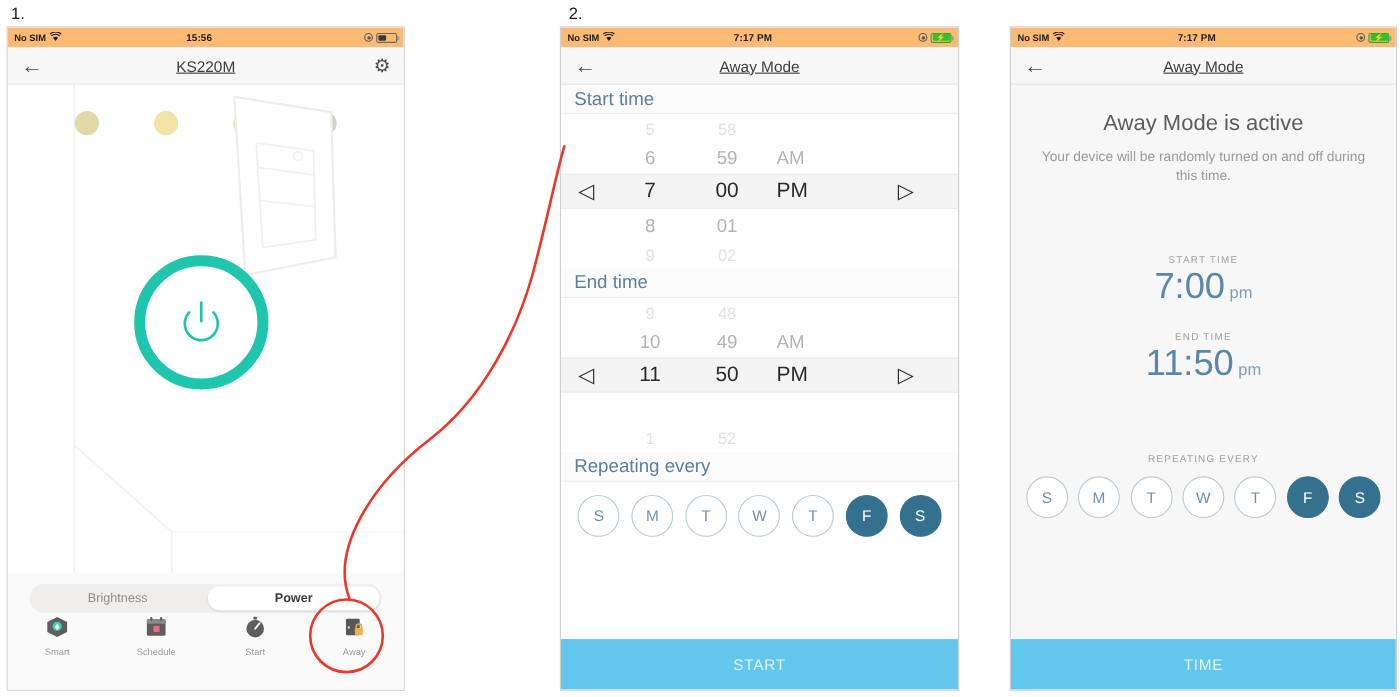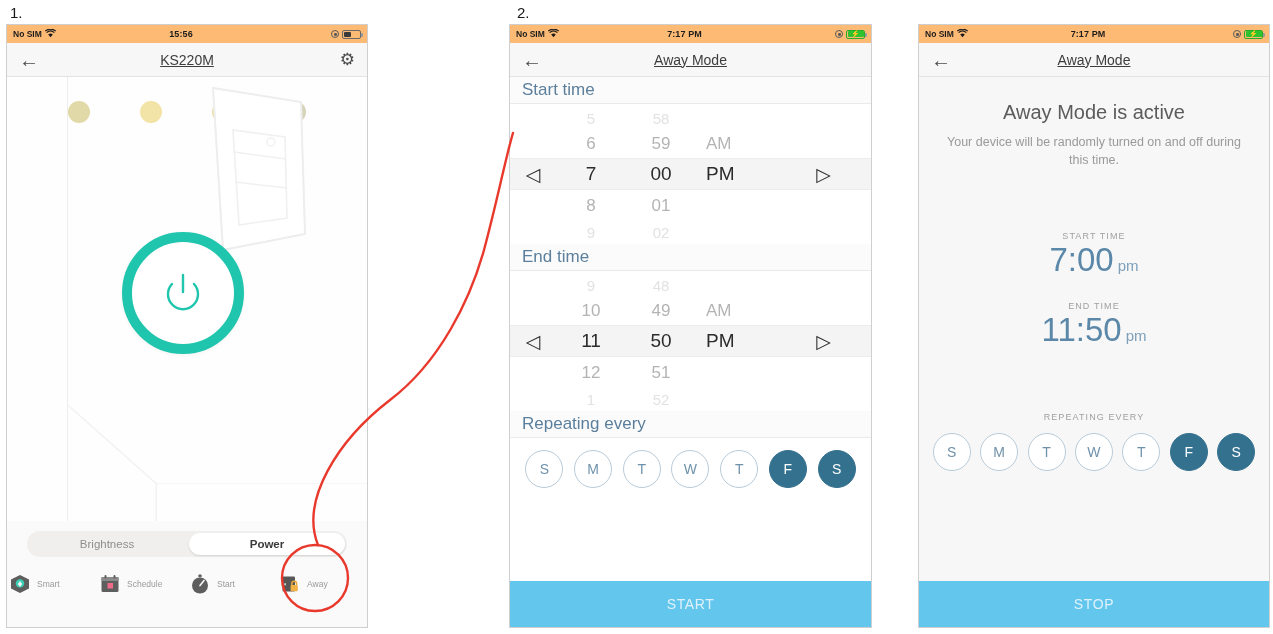--- a/index.html
+++ b/index.html
@@ -98,21 +98,21 @@
     position:absolute; left:20px; top:10px; width:320px; height:26px;
     background:#f0efee; border-radius:13px; display:flex; align-items:center;
   }
   .seg-item{
     flex:1; text-align:center; font-size:11.5px; color:#8e8e8e; height:22px;
     line-height:22px; margin:2px; border-radius:11px; cursor:pointer;
   }
   .seg-item.active{ background:#fff; color:#3b3b3b; font-weight:700;
     box-shadow:0 1px 2px rgba(0,0,0,0.12); }
   .tabbar{ position:absolute; left:0; right:0; bottom:16px; height:54px; display:flex; }
-  .tab{ flex:1; display:flex; flex-direction:row; align-items:center; justify-content:flex-start; gap:4px; cursor:pointer;text-align:right;}
+  .tab{ flex:1; display:flex; flex-direction:column; align-items:center; justify-content:flex-start; gap:4px; cursor:pointer;text-align:right;}
   .tab-ico{ width:26px; height:26px; display:flex; align-items:center; justify-content:center;}
   .tab-lbl{ font-size:8.5px; color:#9a9a9a; }
 
   
   #phone2 { left:509px; top:24px; width:363px; height:604px; }
   .p2-body{ flex:1; background:#ffffff; display:flex; flex-direction:column; overflow:hidden;}
   .sec-head{
     height:27px; flex:0 0 27px; background:#fbfbfb; border-bottom:1px solid #eaeaea;
     display:flex; align-items:center; padding-left:12px;
     font-size:17px; color:#5b7f9c; font-weight:400;
@@ -376,27 +376,20 @@
           <span class="c-ap">AM</span>
           <span class="c-arrowR"></span>
         </div>
         <div class="pick-row sel" style="top:54px; height:32px;">
           <span class="c-arrowL arrow-g">◁</span>
           <span class="c-h">11</span>
           <span class="c-m">50</span>
           <span class="c-ap">PM</span>
           <span class="c-arrowR arrow-g">▷</span>
         </div>
-        <div class="pick-row n1" style="top:88px;">
-          <span class="c-arrowL"></span>
-          <span class="c-h">12</span>
-          <span class="c-m">51</span>
-          <span class="c-ap"></span>
-          <span class="c-arrowR"></span>
-        </div>
         <div class="pick-row n2" style="top:114px;">
           <span class="c-arrowL"></span>
           <span class="c-h">1</span>
           <span class="c-m">52</span>
           <span class="c-ap"></span>
           <span class="c-arrowR"></span>
         </div>
       </div>
 
       <div class="sec-head">Repeating every</div>
@@ -467,21 +460,21 @@
         <div class="day">S</div>
         <div class="day">M</div>
         <div class="day">T</div>
         <div class="day">W</div>
         <div class="day">T</div>
         <div class="day on">F</div>
         <div class="day on">S</div>
       </div>
 
       <div class="p3-spacer"></div>
-      <div class="cta" style="width:100%;">STOP</div>
+      <div class="cta" style="width:100%;">TIME</div>
     </div>
   </div>
 
   <svg class="anno" viewBox="0 0 1273 634">
     <circle cx="315" cy="578" r="33" fill="none" stroke="#e8392c" stroke-width="2.4"></circle>
     <path d="M318 545 C 300 500, 338 440, 390 400 C 440 362, 470 300, 484 250 C 498 198, 505 160, 513 133" fill="none" stroke="#e8392c" stroke-width="2.4" stroke-linecap="round"></path>
   </svg>
 
 </div>
 

